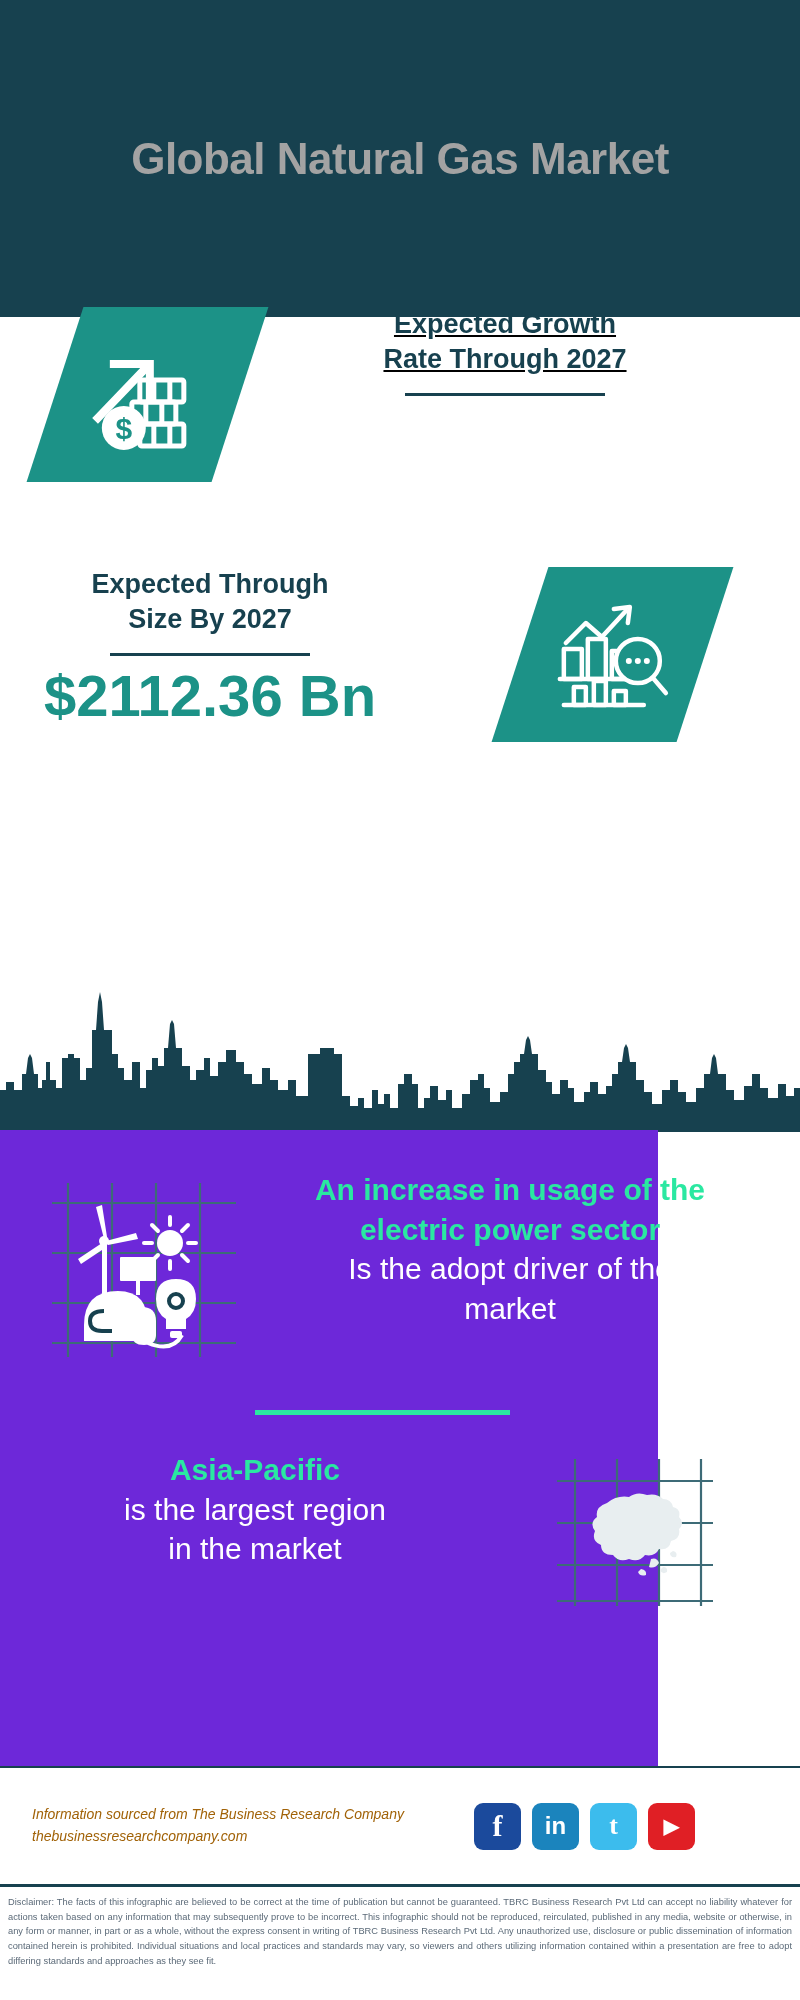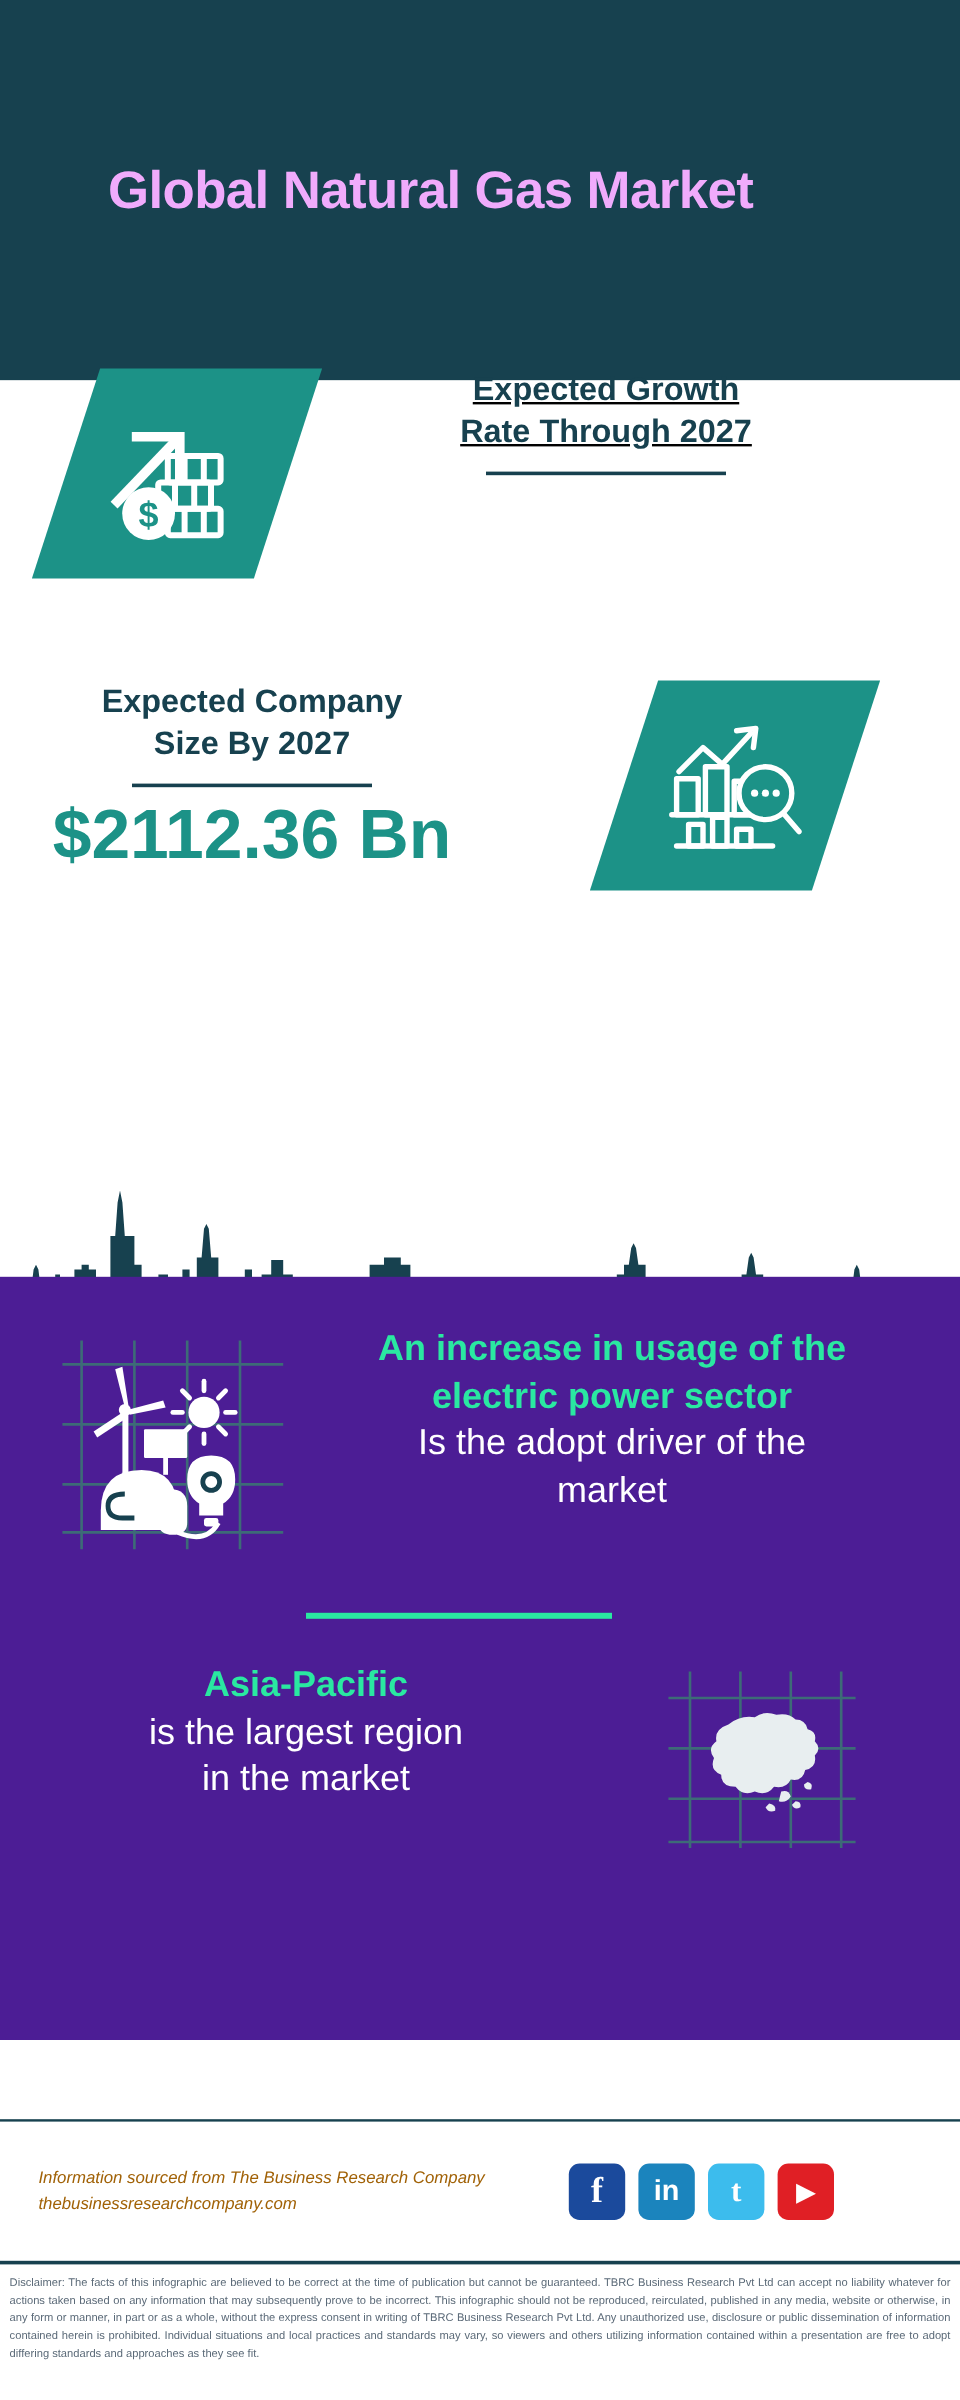--- a/index.html
+++ b/index.html
@@ -12,22 +12,22 @@
   }
   .page { width:800px; height:2000px; position:relative; }
 
   
   .header {
     position:absolute; left:0; top:0; width:800px; height:317px;
     background:#17414f;
     display:flex; align-items:center; justify-content:center;
   }
   .header-title {
-    color:#f0abfc; font-size:44px; font-weight:bold; line-height:1.25;
-    letter-spacing:-0.5px; width:620px;
+    color:#a3a3a3; font-size:44px; font-weight:bold; line-height:1.25;
+    text-align:center; letter-spacing:-0.5px; width:620px;
   }
 
   
   .stats {
     position:absolute; left:0; top:317px; width:800px; height:645px;
     background:#ffffff;
   }
 
   .para {
     position:absolute;
@@ -62,22 +62,22 @@
 
   
   .skyline {
     position:absolute; left:0; top:962px; width:800px; height:170px;
     line-height:0;
   }
   .skyline svg { display:block; width:800px; height:170px; }
 
   
   .dark {
-    position:absolute; left:0; top:1064px; width:800px; height:636px;
-    background:#4c1d95;
+    position:absolute; left:0; top:1130px; width:658px; height:636px;
+    background:#6d28d9;
   }
 
   .driver-icon { position:absolute; left:50px; top:45px; width:190px; height:185px; }
   .driver-text {
     position:absolute; left:250px; top:40px; width:520px; text-align:center;
   }
   .hl { color:#2ae8a1; font-size:30px; font-weight:bold; line-height:1.32; }
   .plain { color:#ffffff; font-size:30px; font-weight:normal; line-height:1.32; }
 
   .mid-rule {
@@ -151,21 +151,21 @@
       </svg>
     </div>
 
     <div class="growth-text">
       <div class="stat-label">Expected Growth</div>
       <div class="stat-label">Rate Through 2027</div>
       <div class="stat-rule"></div>
     </div>
 
     <div class="size-text">
-      <div class="stat-label">Expected Company</div>
+      <div class="stat-label">Expected Through</div>
       <div class="stat-label">Size By 2027</div>
       <div class="stat-rule"></div>
       <div class="stat-value">$2112.36 Bn</div>
     </div>
 
     <div class="para size-icon">
       <svg width="118" height="112" viewBox="0 0 118 112">
         <g fill="none" stroke="#ffffff" stroke-width="4.5" stroke-linecap="round" stroke-linejoin="round">
           <path d="M12 44 L32 24 L48 38 L72 12"></path>
           <path d="M60 10 L76 8 L74 24"></path>

